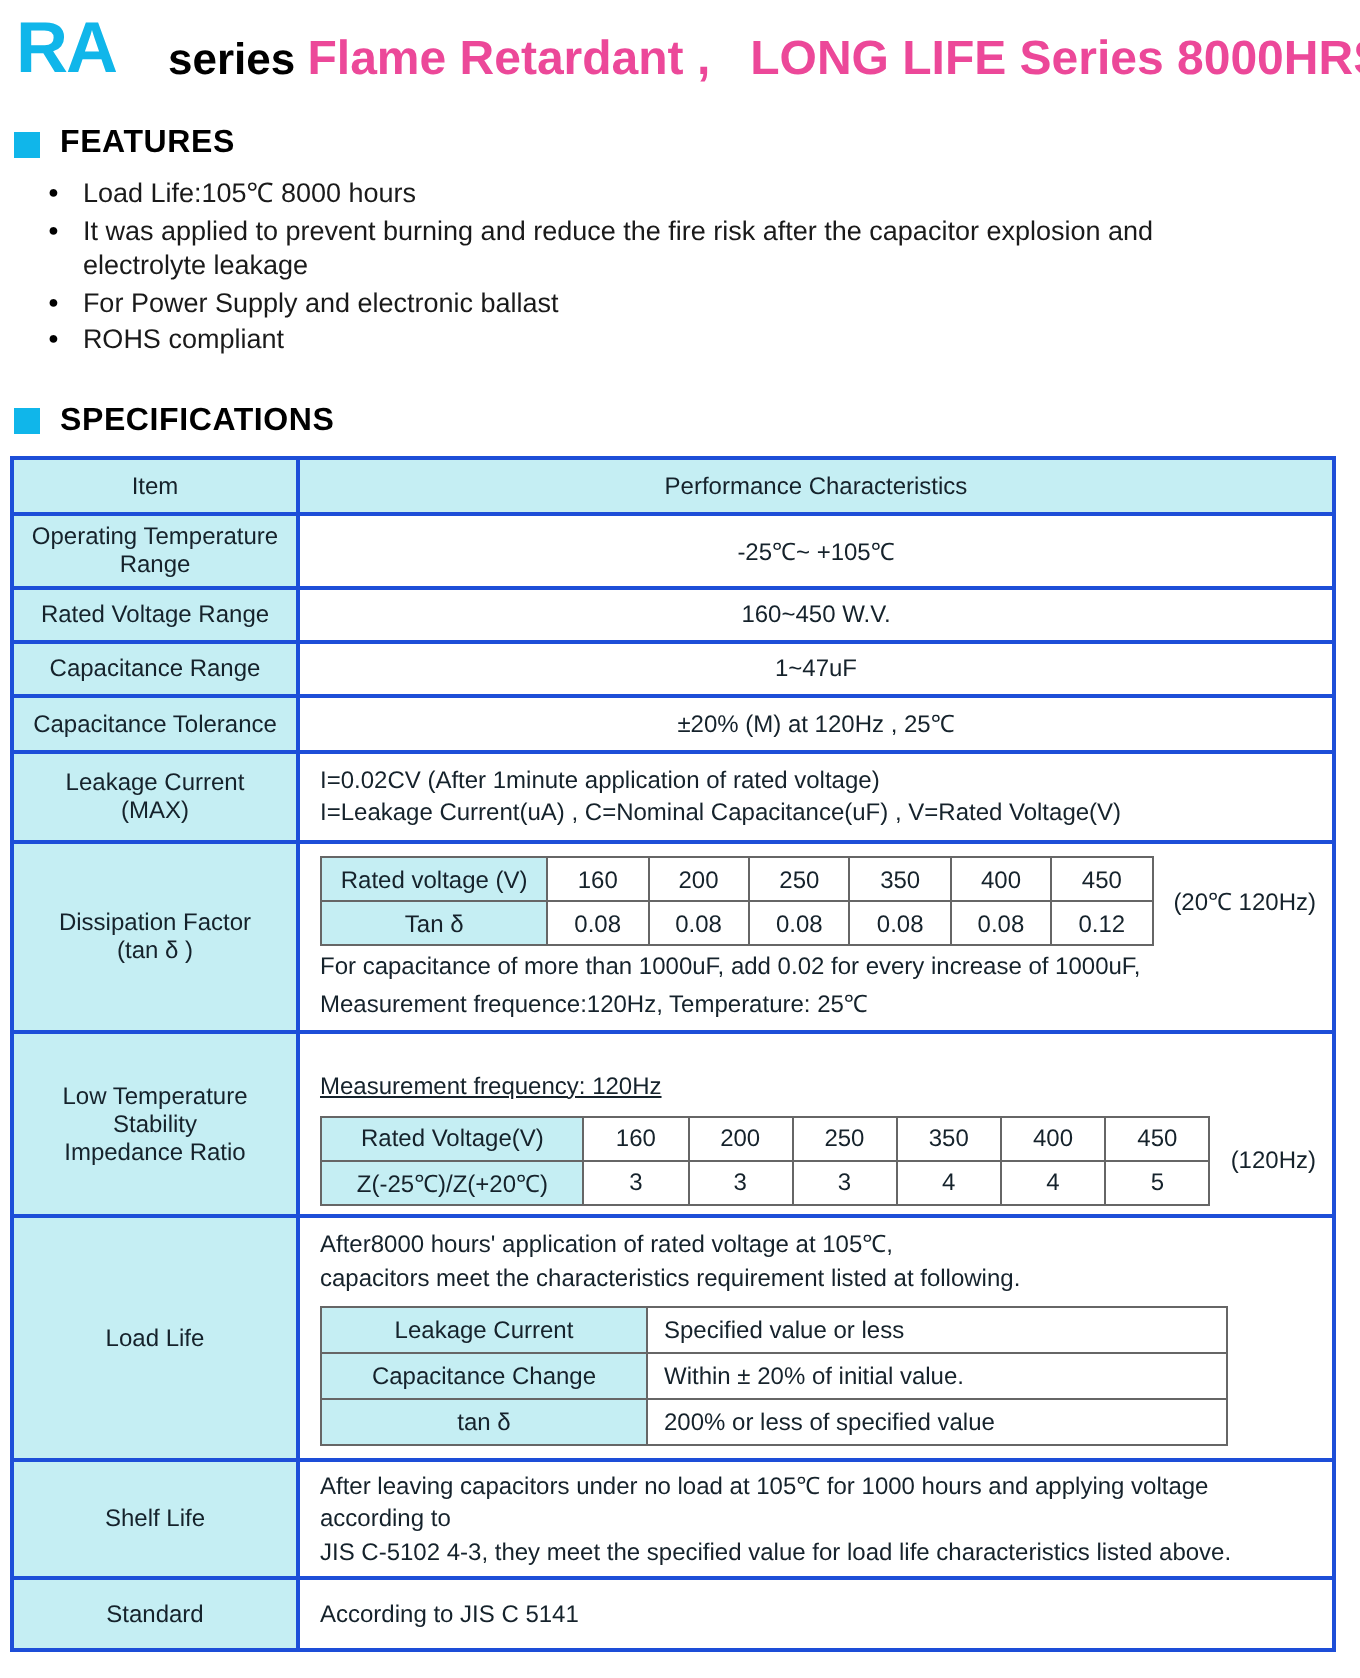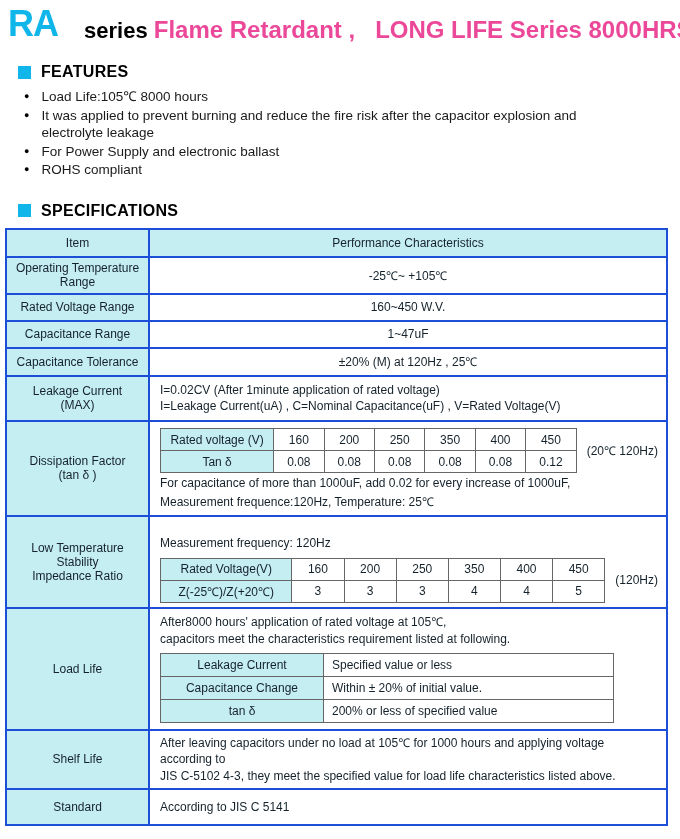--- a/index.html
+++ b/index.html
@@ -7,21 +7,21 @@
     width:680px;height:839px;overflow:hidden;background:#fff;
     font-family:"Liberation Sans",sans-serif;color:#111;position:relative;
   }
   
   .hdr{display:flex;align-items:flex-start;padding:2px 0 0 8px;height:52px;}
   .logo{font-size:36px;line-height:44px;font-weight:bold;color:#10b6ea;letter-spacing:-1px;}
   .titlewrap{margin-left:26px;margin-top:14px;font-weight:bold;white-space:pre;}
   .title-series{font-size:22px;color:#000;}
   .title-rest{font-size:24px;color:#ec4899;}
   
-  .sec{display:flex;align-items:center;margin-left:18px;}
+  .sec{display:flex;align-items:center;margin-left:7px;}
   .sec .sq{width:13px;height:13px;background:#10b6ea;margin-right:10px;flex:0 0 auto;}
   .sec h2{margin:0;font-size:16px;font-weight:bold;color:#000;letter-spacing:.3px;}
   .sec-features{margin-top:9px;}
   .sec-specs{margin-top:23px;}
   
   ul.features{list-style:none;margin:7px 0 0 24px;padding:0;}
   ul.features li{display:flex;font-size:13.5px;line-height:17.5px;color:#1a1a1a;margin-bottom:1px;}
   ul.features .dot{font-size:9px;line-height:17.5px;margin-right:12px;color:#000;flex:0 0 auto;}
   ul.features .ftxt{max-width:600px;}
   
@@ -49,21 +49,21 @@
     height:21px;text-align:center;color:#15222b;padding:0 4px;}
   table.inner th{background:#c5eef3;width:128px;}
   table.inner td{width:48px;}
   table.ll{border-collapse:collapse;margin-top:6px;}
   table.ll th,table.ll td{border:1px solid #666;font-weight:normal;font-size:12px;height:20px;color:#15222b;}
   table.ll th{background:#c5eef3;width:160px;text-align:center;}
   table.ll td{width:280px;text-align:left;padding-left:8px;}
   .flexrow{display:flex;align-items:center;margin-top:2px;}
   .sidenote{font-size:12px;margin-left:10px;white-space:nowrap;}
   .note{line-height:16.5px;margin-top:2px;}
-  .intro{line-height:16px;margin:14px 0 7px 0;}
+  .intro{line-height:16px;margin:14px 0 7px 0;text-decoration:underline;}
 </style>
 </head>
 <body>
 
 <div class="page">
 
   <div class="hdr">
     <span class="logo">RA</span>
     <span class="titlewrap"><span class="title-series">series </span><span class="title-rest">Flame Retardant ,   LONG LIFE Series 8000HRS</span></span>
   </div>

